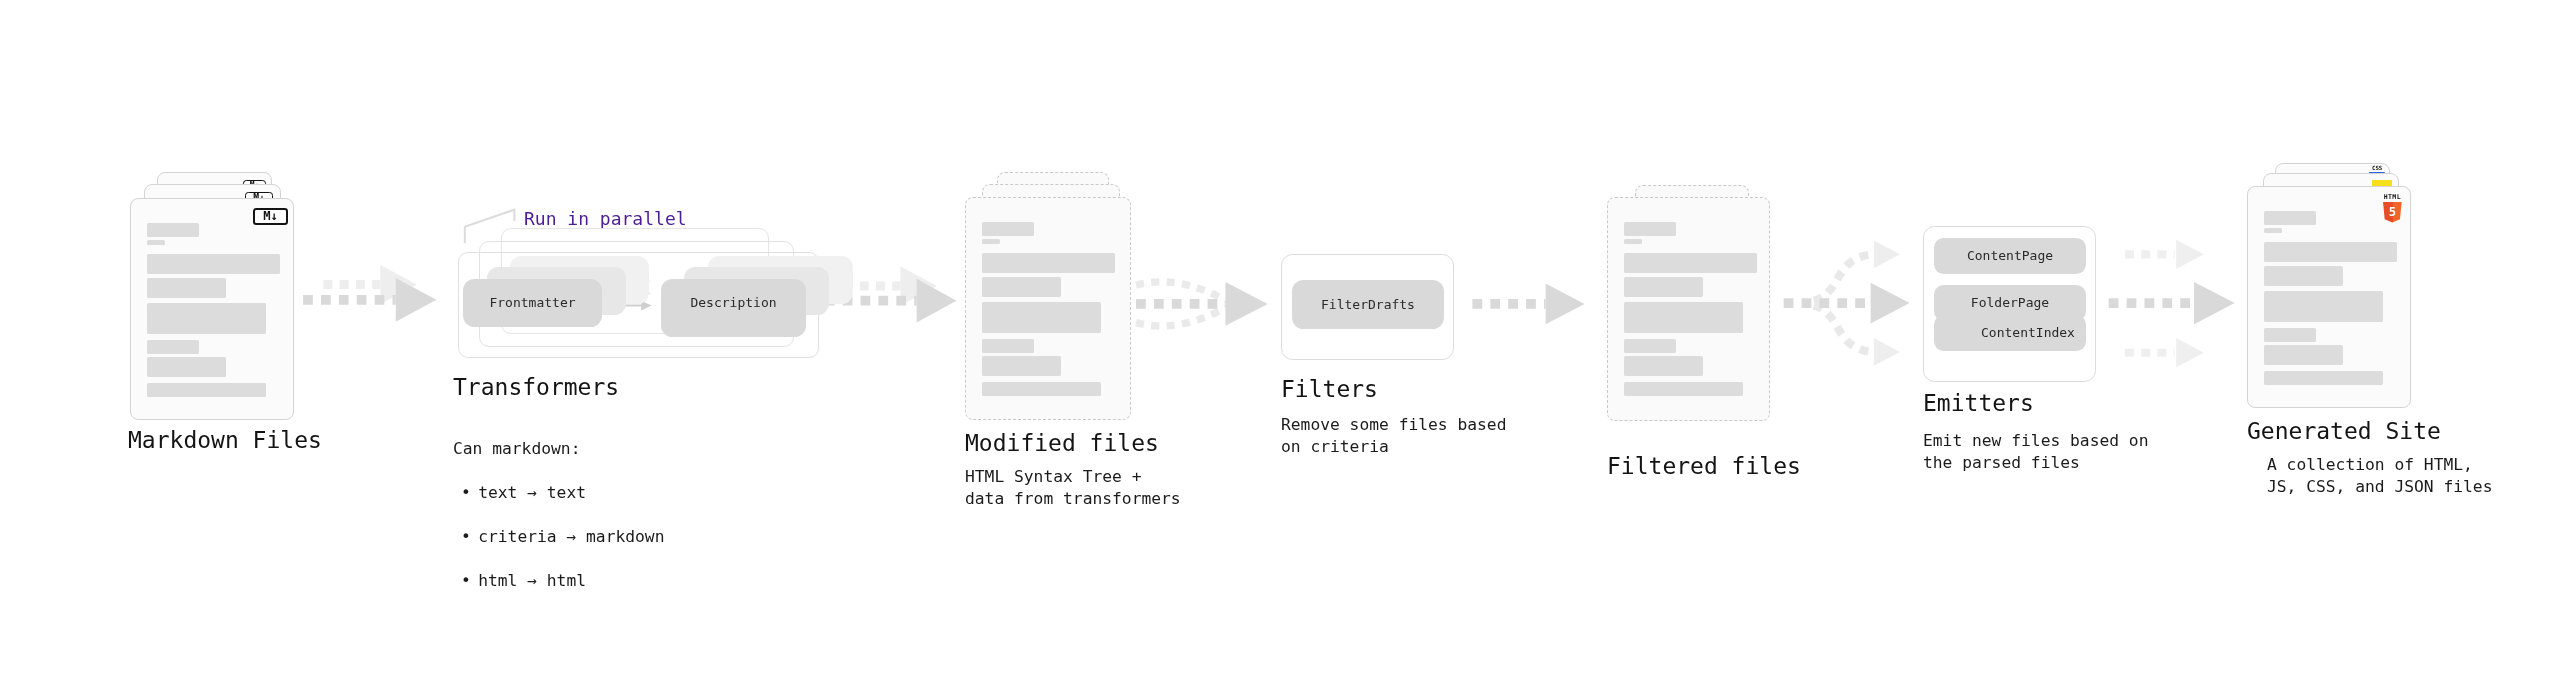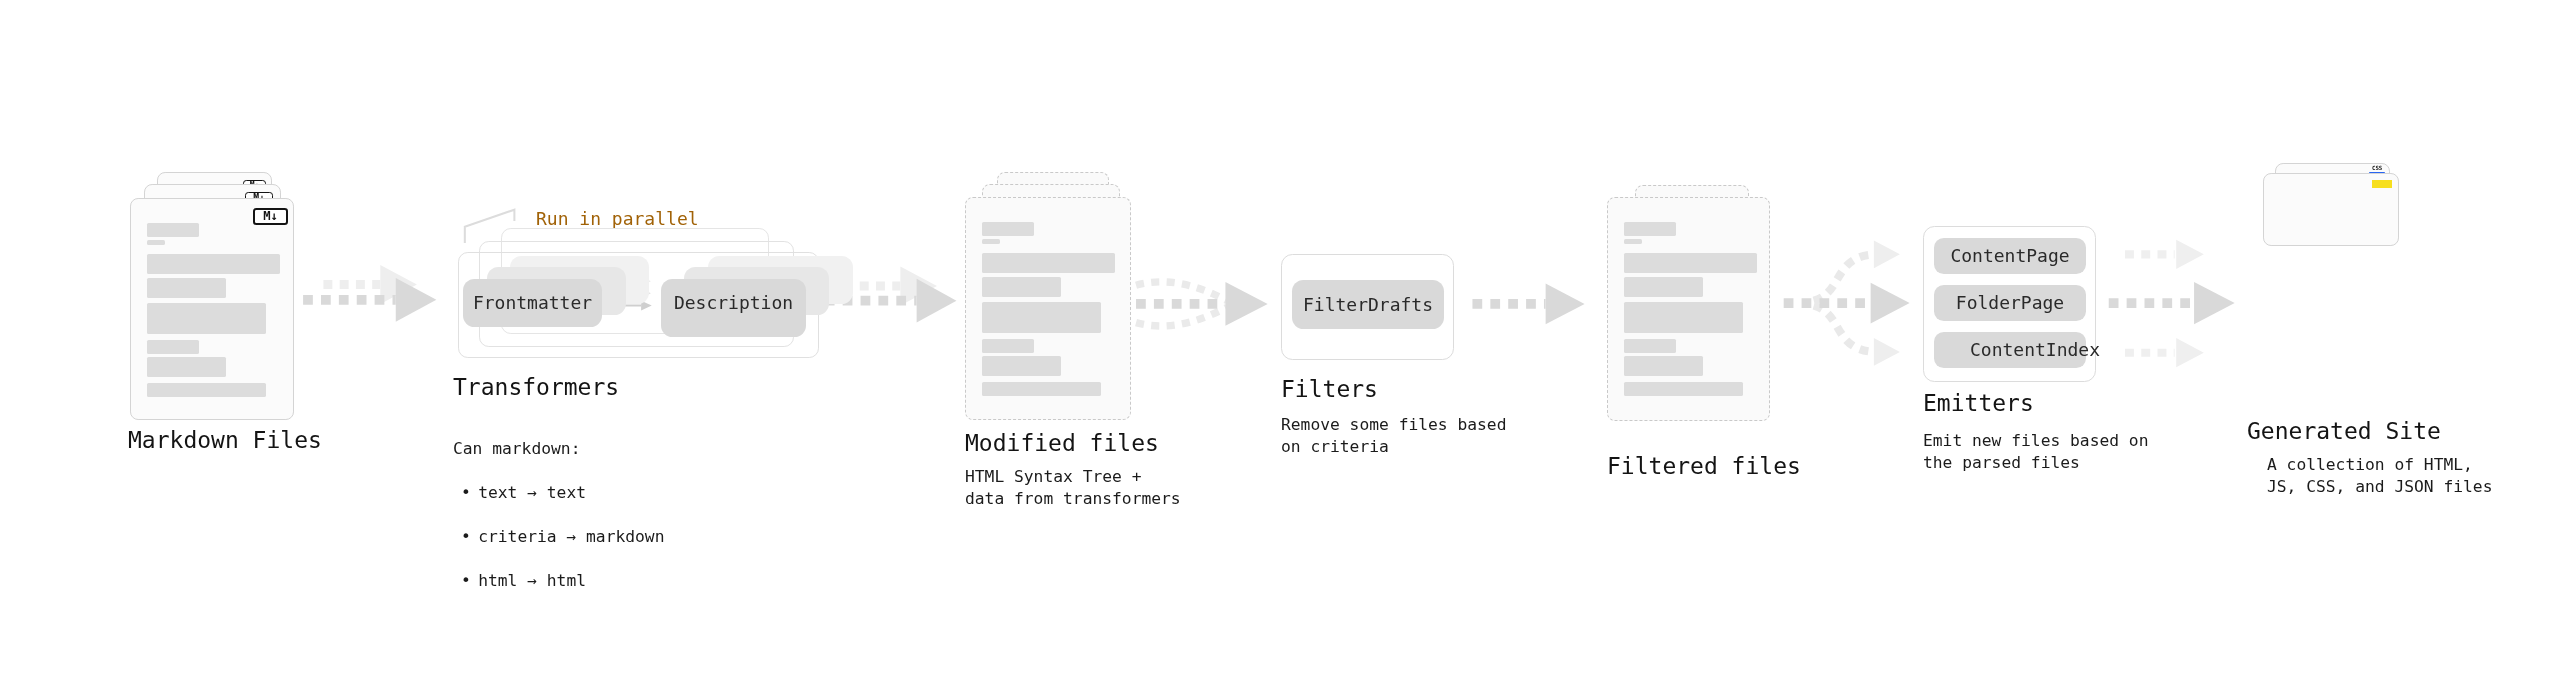--- a/index.html
+++ b/index.html
@@ -40,28 +40,28 @@
       background:linear-gradient(90deg,#e44d26 50%,#f16529 50%);
       clip-path:polygon(0 0,100% 0,91% 84%,50% 100%,9% 84%);
       color:#fff;font-size:12.2px;font-weight:bold;line-height:20.3px;text-align:center;}
 
   
   .frame{position:absolute;box-sizing:border-box;background:transparent;
          border:1.6px solid #e0e0e0;border-radius:9.8px;}
   .box{position:absolute;box-sizing:border-box;background:#ffffff;
        border:1.6px solid #dcdcdc;border-radius:11.4px;}
   .pill{position:absolute;box-sizing:border-box;background:#d9d9d9;border-radius:11.4px;
-        text-align:center;font-size:18px;color:#2a2a2a;}
+        text-align:center;font-size:13px;color:#2a2a2a;}
   .pill.ghost1{background:#e7e7e7;}
   .pill.ghost2{background:#f1f1f1;}
 
   
   .stage-label{position:absolute;font-size:23px;line-height:26px;color:#141414;white-space:nowrap;}
   .stage-desc{position:absolute;font-size:16.3px;line-height:22px;color:#1b1b1b;white-space:pre-line;}
-  .note{position:absolute;font-size:18px;color:#a16207;white-space:nowrap;margin-left:12px;}
+  .note{position:absolute;font-size:18px;color:#4c1d95;white-space:nowrap;}
   .bullet-row{display:flex;gap:7.3px;padding-left:8.1px;line-height:22px;}
 </style>
 </head>
 <body>
 
 <div id="stage">
 
   <svg class="abs" style="left:0;top:0" width="2576" height="681" viewBox="0 0 3170 838">
 
     <polyline points="572,299 572,279 633,258 633,272" fill="none" stroke="#dcdcdc" stroke-width="2.5"></polyline>
@@ -212,35 +212,49 @@
       <div class="bar b7"></div>
       <div class="bar b8"></div>
     </div>
     <div class="stage-label" style="left:1607px;top:427px;margin-top:26px;">Filtered files</div>
   </div>
 
   <div class="grp">
     <div class="box" style="left:1923px;top:226px;width:173px;height:156px;"></div>
     <div class="pill" style="left:1934px;top:238px;width:152px;height:36px;line-height:36px;border-radius:9.8px;">ContentPage</div>
     <div class="pill" style="left:1934px;top:285px;width:152px;height:36px;line-height:36px;border-radius:9.8px;">FolderPage</div>
-    <div class="pill" style="left:1934px;top:332px;width:152px;height:36px;line-height:36px;border-radius:9.8px;padding-left:36px;">ContentIndex</div>
+    <div class="pill" style="left:1934px;top:315px;width:152px;height:36px;line-height:36px;border-radius:9.8px;padding-left:36px;">ContentIndex</div>
     <div class="stage-label" style="left:1923px;top:390px;">Emitters</div>
     <div class="stage-desc" style="left:1923px;top:430px;">Emit new files based on
 the parsed files</div>
   </div>
 
   <div class="grp">
     <div class="file-card" style="left:2275px;top:163px;width:115px;height:65px;">
       <div class="css-badge">
         <span class="txt">CSS</span>
         <div class="bar-u"></div>
       </div>
     </div>
     <div class="file-card" style="left:2263px;top:173px;width:136px;height:73px;">
       <div class="js-badge"></div>
     </div>
+    <div class="file-card" style="left:2247px;top:186px;width:164px;height:222px;">
+      <div class="html-badge">
+        <span class="word">HTML</span>
+        <div class="shield">5</div>
+      </div>
+      <div class="bar b1"></div>
+      <div class="bar b2"></div>
+      <div class="bar b3"></div>
+      <div class="bar b4"></div>
+      <div class="bar b5"></div>
+      <div class="bar b6"></div>
+      <div class="bar b7"></div>
+      <div class="bar b8"></div>
+    </div>
     <div class="stage-label" style="left:2247px;top:418px;">Generated Site</div>
     <div class="stage-desc" style="left:2247px;top:454px;margin-left:20px;">A collection of HTML,
 JS, CSS, and JSON files</div>
   </div>
 
 </div>
 
 
 </body></html>

